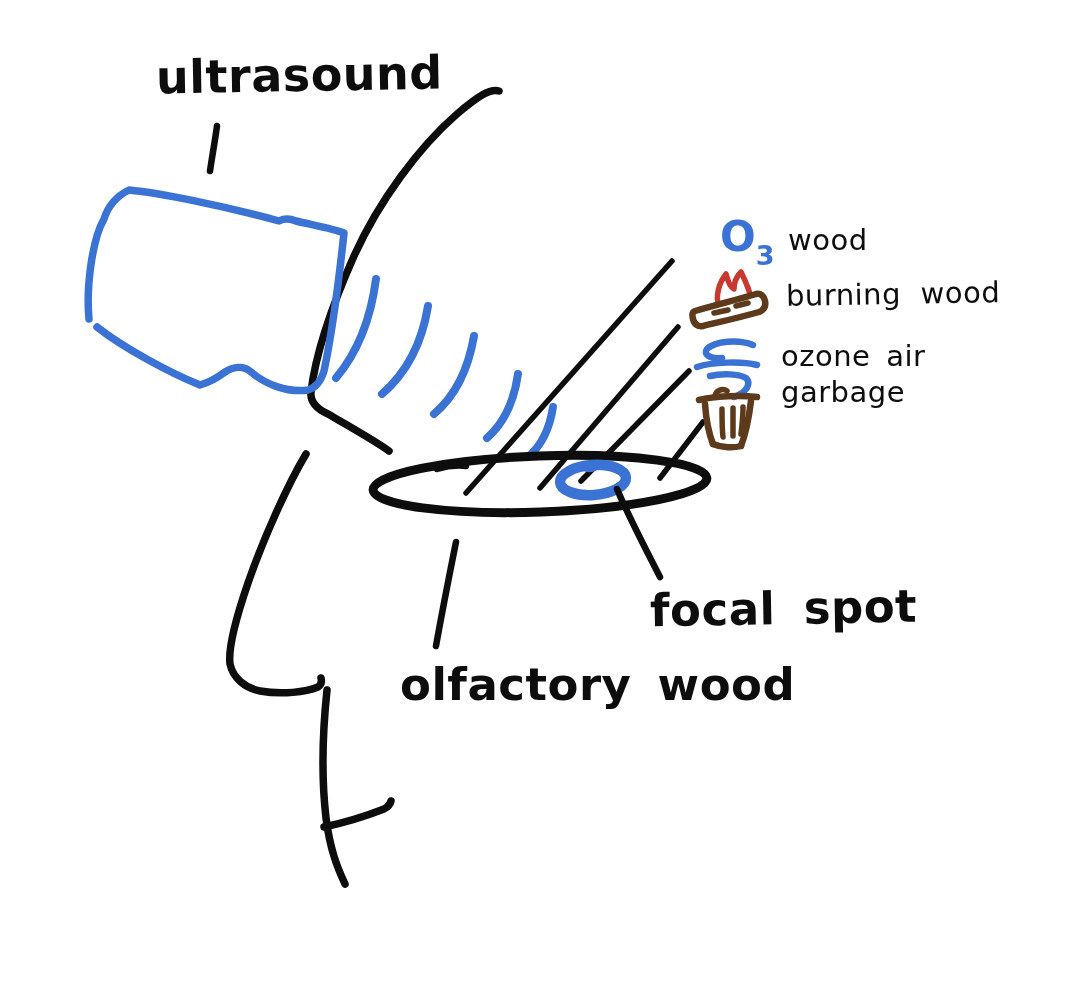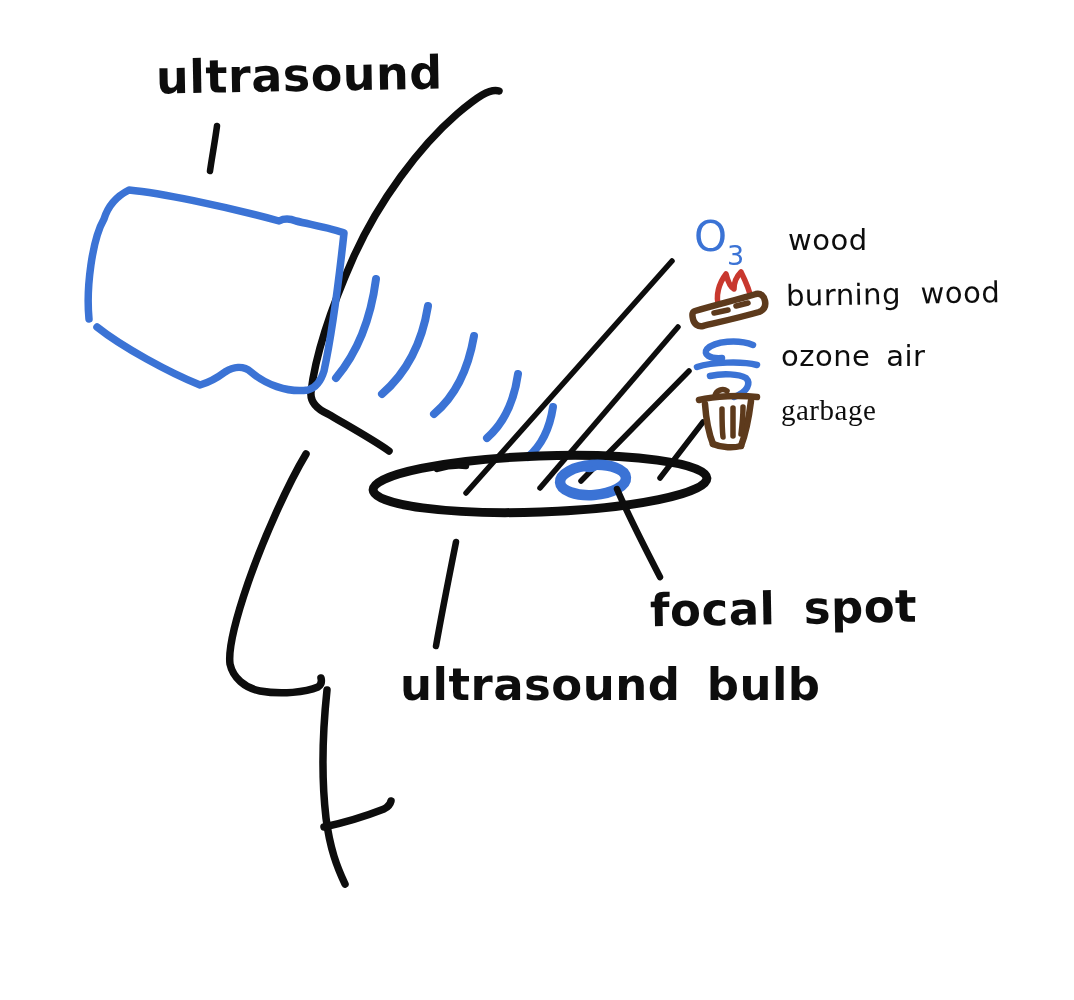--- a/index.html
+++ b/index.html
@@ -25,22 +25,22 @@
     letter-spacing:0.5px;line-height:1;
   }
   .big{font-size:45px;}
   .small{font-size:29px;font-weight:500;}
   .lbl-ultrasound{left:156px;top:52px;font-size:46px;transform:rotate(-1deg);}
   .lbl-focal-spot{left:650px;top:586px;word-spacing:12px;transform:rotate(-1deg);}
   .lbl-olfactory-bulb{left:400px;top:662px;word-spacing:10px;}
   .lbl-ozone{left:788px;top:226px;}
   .lbl-burning-wood{left:786px;top:280px;word-spacing:10px;transform:rotate(-1deg);}
   .lbl-fresh-air{left:781px;top:342px;word-spacing:6px;}
-  .lbl-garbage{left:781px;top:396px;font-family:Liberation Serif, serif;}
-  .o3{position:absolute;left:694px;top:216px;color:var(--blue);font-weight:400;}
+  .lbl-garbage{left:781px;top:378px;}
+  .o3{position:absolute;left:720px;top:216px;color:var(--blue);font-weight:700;}
   .o3 .main{font-size:42px;line-height:1;}
   .o3 .sub{font-size:27px;line-height:1;vertical-align:-14px;}
 </style>
 </head>
 <body>
 
 <div class="canvas">
 
   <svg width="1074" height="1000" viewBox="0 0 1074 1000">
 
@@ -92,21 +92,21 @@
       <path class="brown w6" d="M 751,401 C 749,417 746,433 741,446"></path>
       <path class="brown w6" d="M 713,444 C 722,448 734,448 741,446"></path>
       <path class="brown w5" d="M 722,409 C 722,419 722,429 723,437"></path>
       <path class="brown w5" d="M 733,408 C 733,418 733,428 733,436"></path>
       <path class="brown w5" d="M 743,407 C 743,416 742,426 741,434"></path>
     </g>
   </svg>
 
   <div class="lbl big lbl-ultrasound">ultrasound</div>
   <div class="lbl big lbl-focal-spot">focal spot</div>
-  <div class="lbl big lbl-olfactory-bulb">ultrasound bulb</div>
+  <div class="lbl big lbl-olfactory-bulb">olfactory wood</div>
 
   <div class="o3"><span class="main">O</span><span class="sub">3</span></div>
 
   <div class="lbl small lbl-ozone">wood</div>
   <div class="lbl small lbl-burning-wood">burning wood</div>
   <div class="lbl small lbl-fresh-air">ozone air</div>
   <div class="lbl small lbl-garbage">garbage</div>
 
 </div>
 

